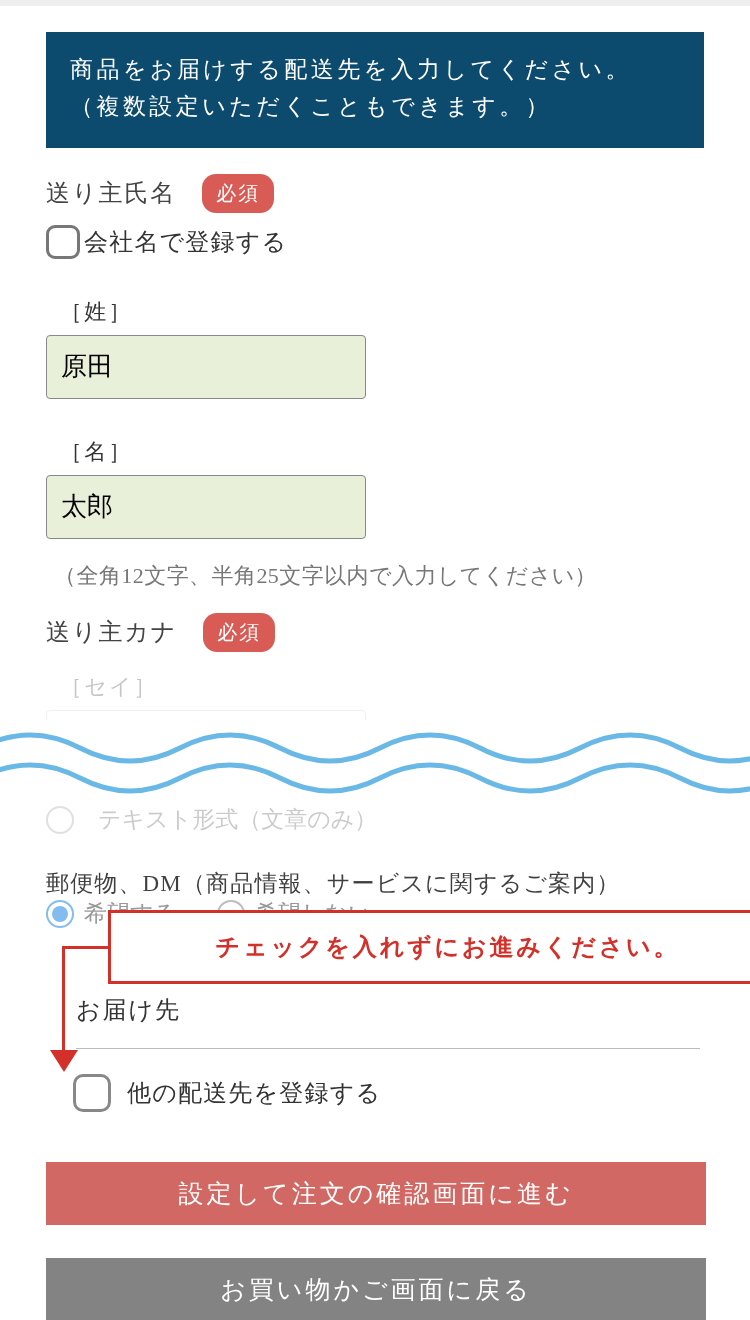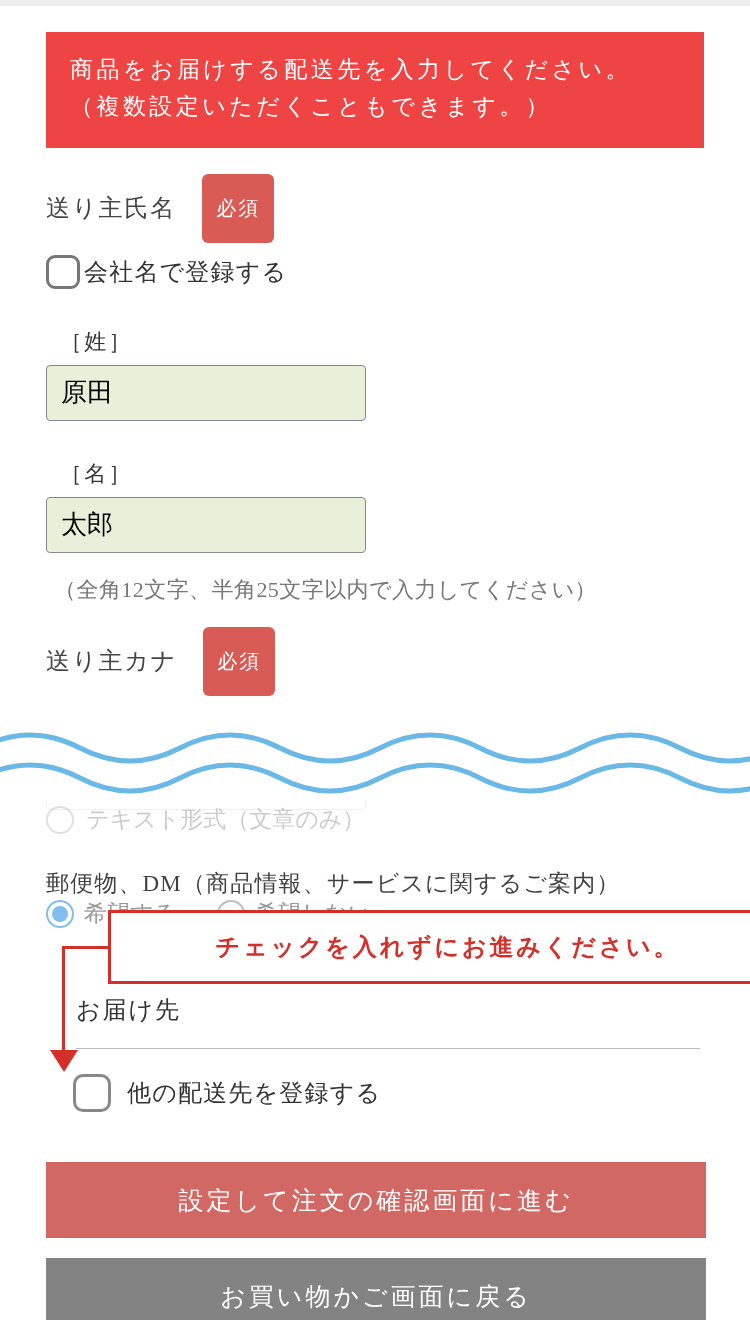--- a/index.html
+++ b/index.html
@@ -11,21 +11,21 @@
     position: relative;
     overflow: hidden;
   }
   .topbar {
     height: 6px;
     background: #eee;
     width: 100%;
   }
   .content { padding: 0 46px; }
   .banner {
-    background: #ef4444;
+    background: #0c4a6e;
     color: #fff;
     padding: 20px 24px 22px 24px;
     margin-top: 26px;
     font-size: 23px;
     line-height: 1.6;
     letter-spacing: 0.15em;
   }
   .banner-line2 { margin-top: 18px; }
   .field-row {
     display: flex;
@@ -37,22 +37,22 @@
     font-size: 24px;
     color: #444;
     letter-spacing: 0.08em;
   }
   .req {
     display: inline-block;
     background: #d85b55;
     color: #fff;
     font-family: sans-serif;
     font-size: 20px;
-    padding: 21px 14px;
-    border-radius: 6px;
+    padding: 6px 14px;
+    border-radius: 14px;
     letter-spacing: 0.1em;
   }
   .check-row {
     display: flex;
     align-items: center;
     gap: 4px;
     margin-top: 12px;
   }
   .chk {
     width: 34px; height: 34px;
@@ -68,21 +68,21 @@
   }
   .sub-label {
     font-size: 22px;
     color: #333;
     margin-left: 14px;
     margin-top: 38px;
     letter-spacing: 0.1em;
   }
   .inp {
     width: 320px;
-    height: 56px;
+    height: 64px;
     border: 1px solid #888;
     border-radius: 4px;
     margin-top: 8px;
     font-size: 26px;
     padding: 0 14px;
     font-family: inherit;
   }
   .inp.filled { background: #e9f0d9; }
   .helper {
     font-size: 22px;
@@ -105,21 +105,21 @@
     background: #fff;
   }
 
   .lower-faded {
     position: absolute;
     left: 46px; top: 798px;
     opacity: 0.25;
     font-size: 23px;
     color: #333;
   }
-  .lower-faded .r { display:flex; align-items:center; gap:12px; margin-top:6px;}
+  .lower-faded .r { display:flex; align-items:center; gap:24px; margin-top:6px;}
   .rad {
     width: 28px; height: 28px;
     border: 2px solid #888; border-radius: 50%;
     position: relative; flex-shrink:0;
   }
   .rad.on::after{
     content:""; position:absolute; inset:4px;
     background:#1e88e5; border-radius:50%;
   }
   .rad.on { border-color:#1e88e5; }
@@ -190,21 +190,21 @@
   .check-row-2 {
     position:absolute;
     left: 46px; top: 1074px;
     display:flex; align-items:center; gap:16px;padding-left:27px;
   }
   .check-row-2 .chk { width:38px; height:38px; border-width:3px; border-color:#888; border-radius:10px;}
   .check-row-2 .check-label { font-size:24px; color:#333; }
 
   .btn {
     position:absolute;
-    left:46px; width:660px; height:76px;
+    left:46px; width:660px; height:63px;
     display:flex; align-items:center; justify-content:center;
     color:#fff; font-size:25px;
     letter-spacing: 0.12em;
     border:none;
     font-family: inherit;
   }
   .btn-primary { top:1162px; background:#d26863; }
   .btn-secondary { top:1258px; background:#838383; }
 </style>
 </head>

